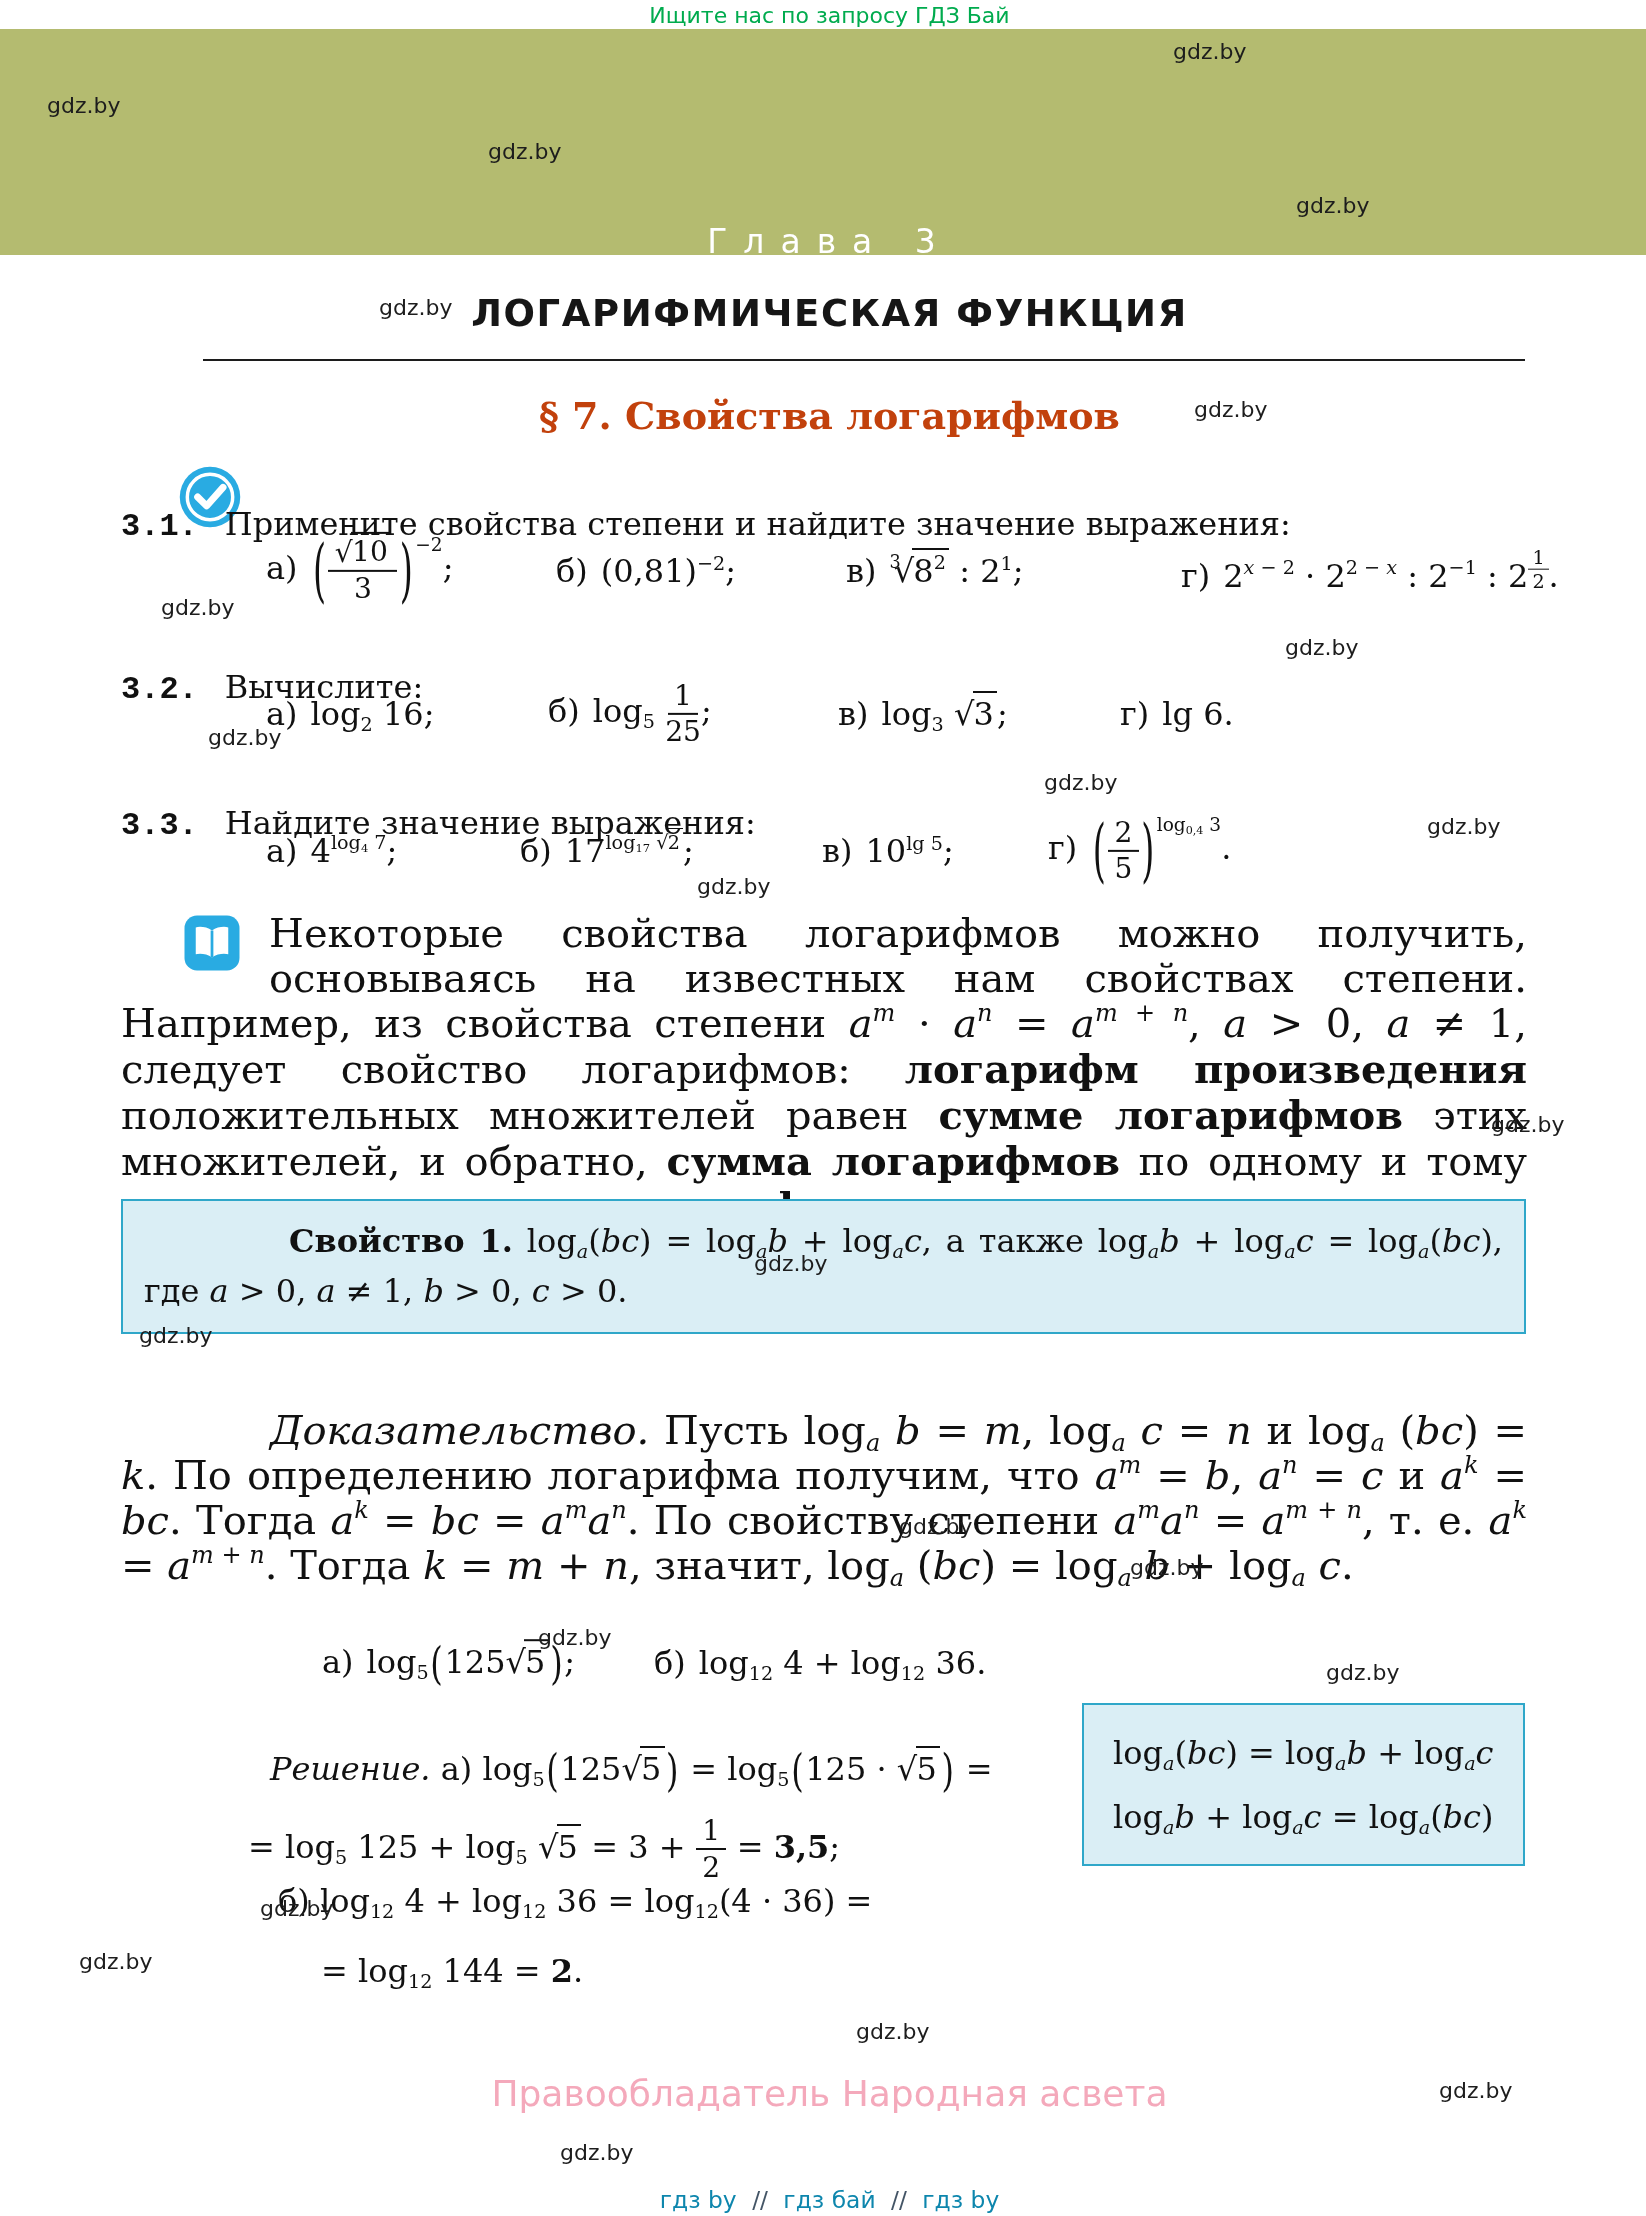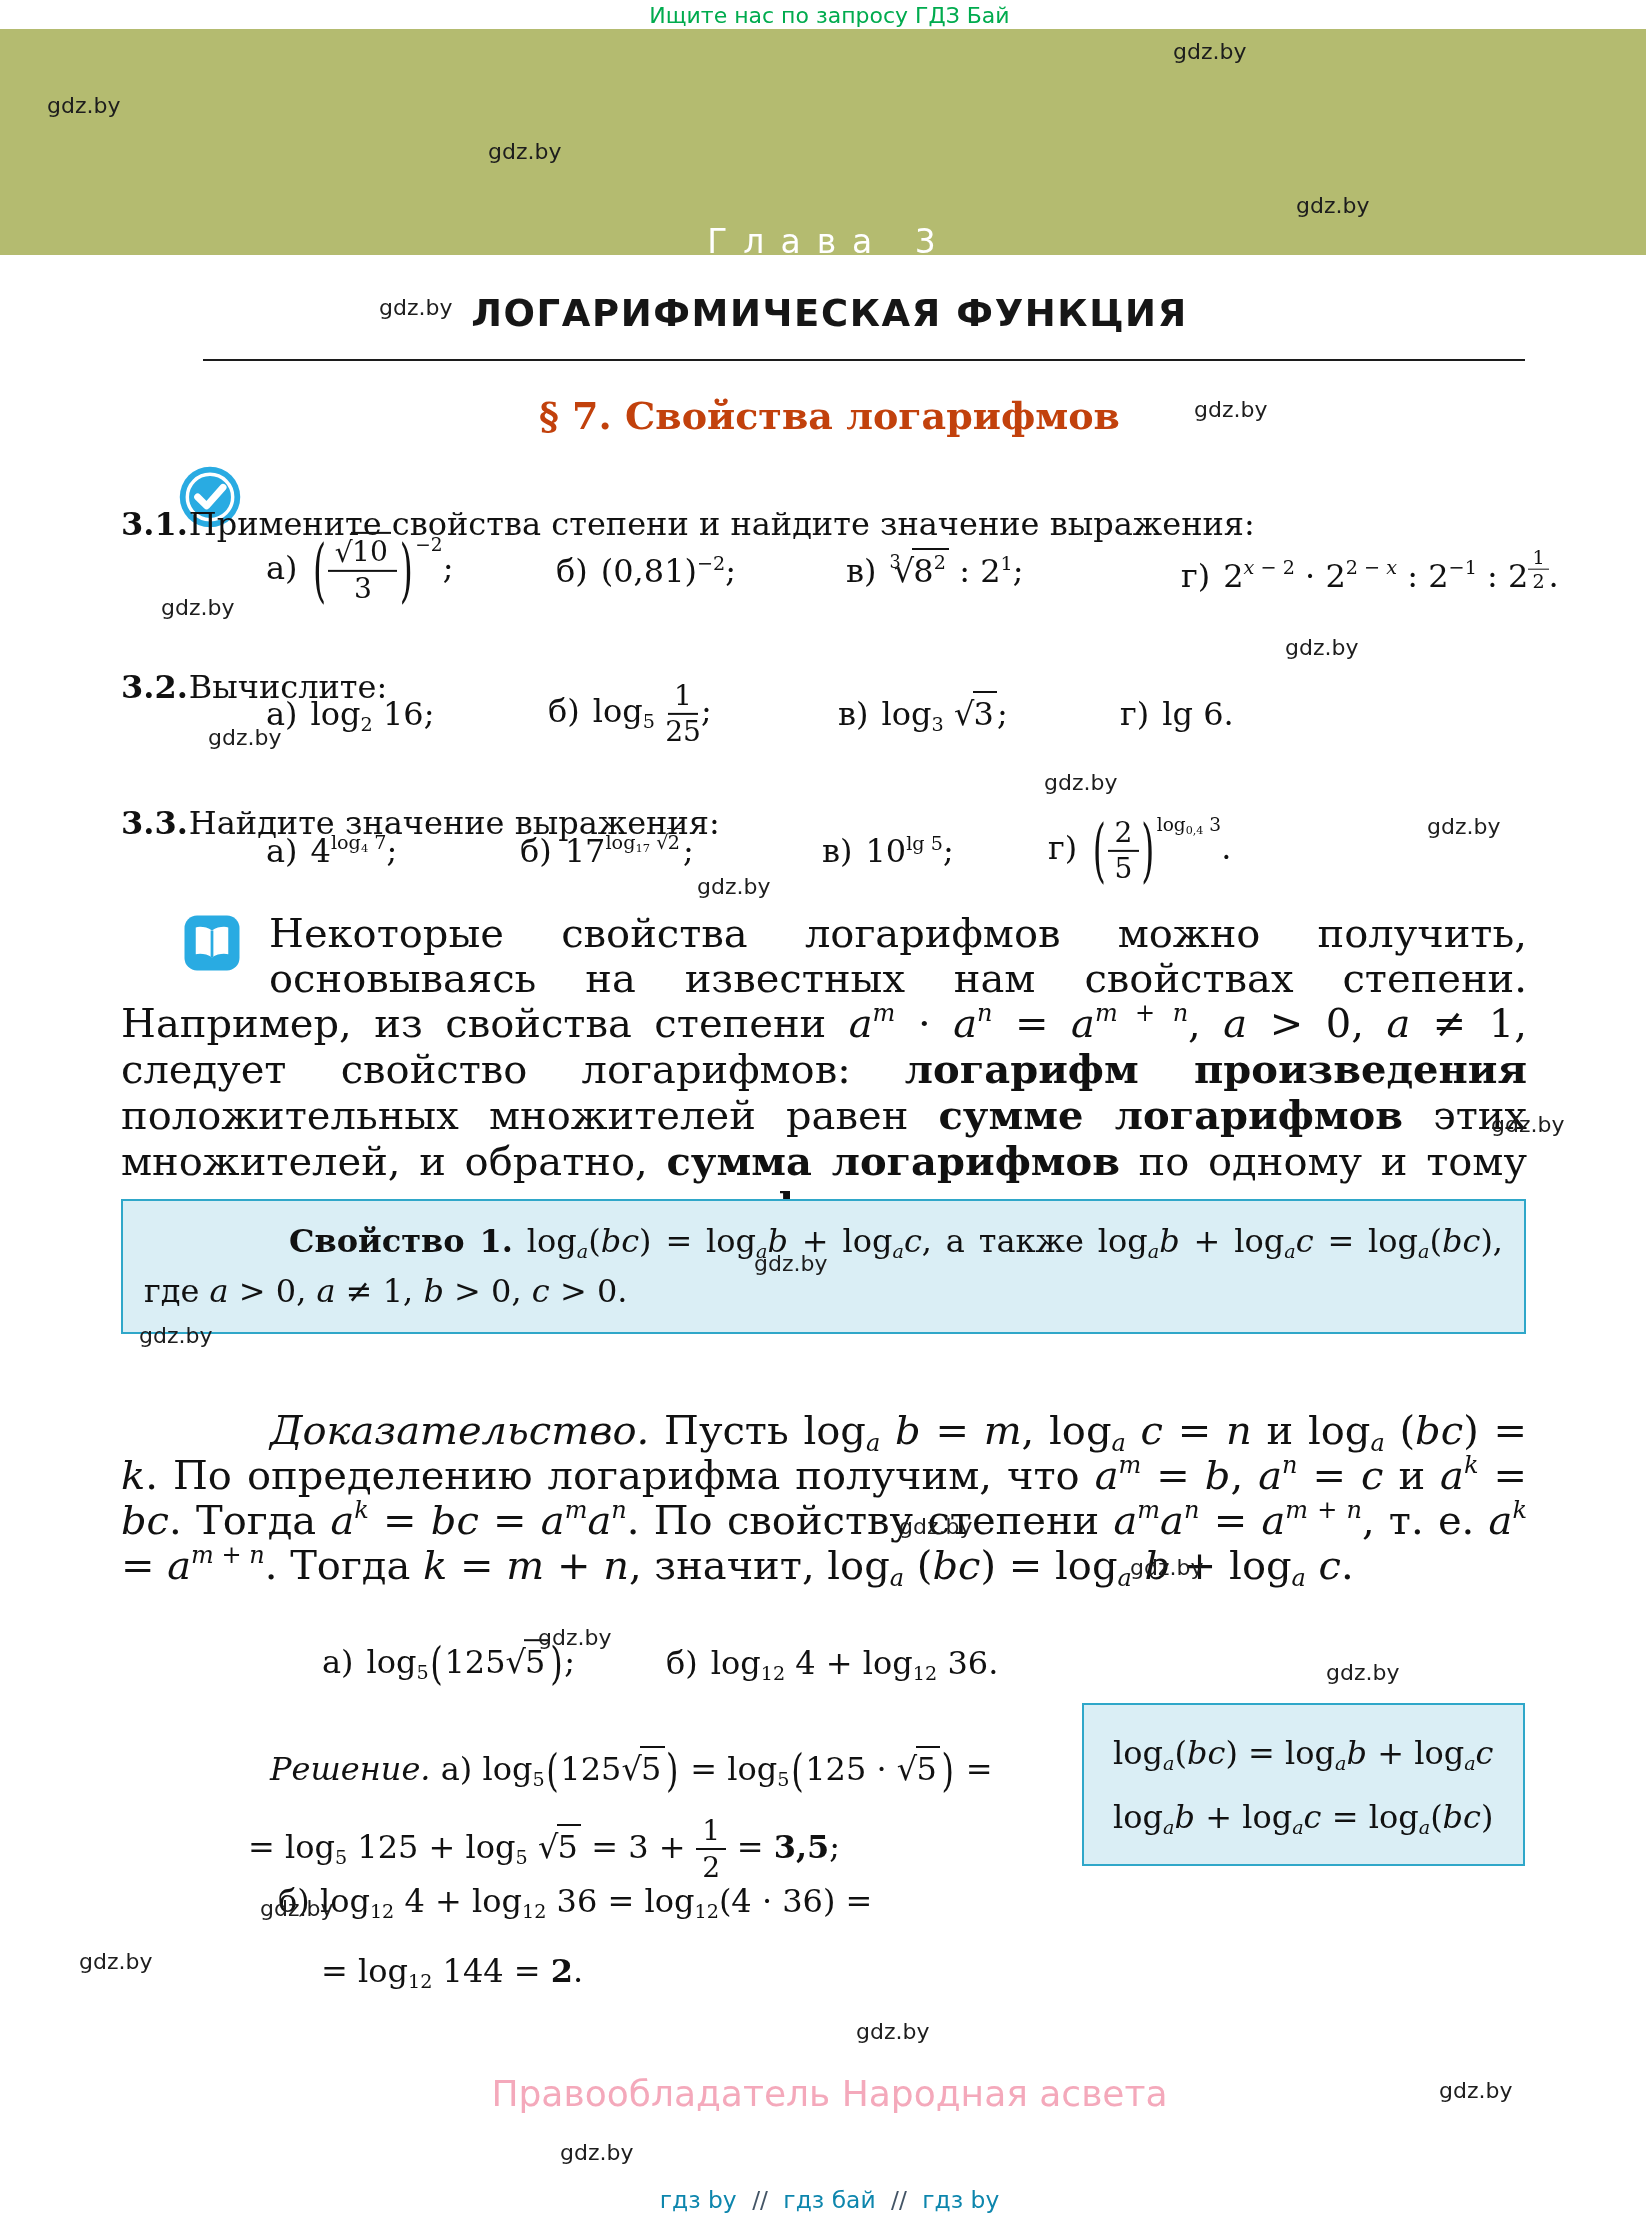--- a/index.html
+++ b/index.html
@@ -16,21 +16,21 @@
            font-size:33px;letter-spacing:16px;}
   
   #title{top:292px;left:0;width:100%;text-align:center;font-family:"DejaVu Sans","Liberation Sans",sans-serif;
          font-weight:bold;font-size:37px;letter-spacing:1.6px;color:#161616;}
   #rule{top:359px;left:203px;width:1322px;height:0;border-top:2.4px solid #1c1c1c;}
   #section{top:393px;left:0;width:100%;text-align:center;font-weight:bold;font-size:38px;color:#c2410c;}
   
   .para{font-size:40px;line-height:45px;text-align:justify;}
   .ind{text-indent:149px;}
   .head{font-size:32px;line-height:45px;white-space:nowrap;}
-  .pn{margin-right:1px;}
+  .pn{margin-right:27px;font-family:Liberation Mono, monospace;}
   #h31{top:470px;left:121px;width:1406px;}
   #h32{top:633px;left:121px;width:1406px;}
   #h33{top:769px;left:121px;width:1406px;}
   #note{top:911px;left:121px;width:1406px;}
   #proof{top:1368px;left:121px;width:1406px;}
   
   .mathrow{left:266px;height:89px;width:1273px;}
   #m31{top:524px;height:93px;}
   #m32{top:675px;height:77px;}
   #m33{top:814px;height:73px;}
@@ -151,21 +151,21 @@
   </div>
 
   <div class="abs bluebox" id="propbox">
     <span><b>Свойство 1.</b> log<sub><i>a</i></sub>(<i>bc</i>) = log<sub><i>a</i></sub><i>b</i> + log<sub><i>a</i></sub><i>c</i>, а также log<sub><i>a</i></sub><i>b</i> + log<sub><i>a</i></sub><i>c</i> = log<sub><i>a</i></sub>(<i>bc</i>), где <i>a</i> &gt; 0, <i>a</i> ≠ 1, <i>b</i> &gt; 0, <i>c</i> &gt; 0.</span>
   </div>
 
   <p class="abs para ind" id="proof"><span><i>Доказательство.</i> Пусть log<sub><i>a</i></sub> <i>b</i> = <i>m</i>, log<sub><i>a</i></sub> <i>c</i> = <i>n</i> и log<sub><i>a</i></sub> (<i>bc</i>) = <i>k</i>. По определению логарифма получим, что <i>a<sup>m</sup></i> = <i>b</i>, <i>a<sup>n</sup></i> = <i>c</i> и <i>a<sup>k</sup></i> = <i>bc</i>. Тогда <i>a<sup>k</sup></i> = <i>bc</i> = <i>a<sup>m</sup>a<sup>n</sup></i>. По свойству степени <i>a<sup>m</sup>a<sup>n</sup></i> = <i>a</i><sup><i>m</i> + <i>n</i></sup>, т. е. <i>a<sup>k</sup></i> = <i>a</i><sup><i>m</i> + <i>n</i></sup>. Тогда <i>k</i> = <i>m</i> + <i>n</i>, значит, log<sub><i>a</i></sub> (<i>bc</i>) = log<sub><i>a</i></sub> <i>b</i> + log<sub><i>a</i></sub> <i>c</i>.</span></p>
 
   <div class="abs" id="mEx">
     <div class="cell" style="left:0px"><span class="lbl">а)</span><span class="m">log<sub>5</sub><span class="mp">(</span>125<span class="rad">√</span><span class="ov">5</span><span class="mp">)</span>;</span></div>
-    <div class="cell" style="left:344px"><span class="lbl">б)</span><span class="m">log<sub>12</sub> 4 + log<sub>12</sub> 36.</span></div>
+    <div class="cell" style="left:332px"><span class="lbl">б)</span><span class="m">log<sub>12</sub> 4 + log<sub>12</sub> 36.</span></div>
   </div>
 
   <p class="abs mline" id="sol1"><span><i>Решение.</i> а) log<sub>5</sub><span class="mp">(</span>125<span class="rad">√</span><span class="ov">5</span><span class="mp">)</span> = log<sub>5</sub><span class="mp">(</span>125 · <span class="rad">√</span><span class="ov">5</span><span class="mp">)</span> =</span></p>
   <p class="abs mline" id="sol2"><span>= log<sub>5</sub> 125 + log<sub>5</sub> <span class="rad">√</span><span class="ov">5</span> = 3 + <span class="frac">
           <span class="fn">1</span>
           <span class="fd">2</span>
         </span> = <b>3,5</b>;</span></p>
   <p class="abs mline" id="sol3"><span>б) log<sub>12</sub> 4 + log<sub>12</sub> 36 = log<sub>12</sub>(4 · 36) =</span></p>
   <p class="abs mline" id="sol4"><span>= log<sub>12</sub> 144 = <b>2</b>.</span></p>
 

